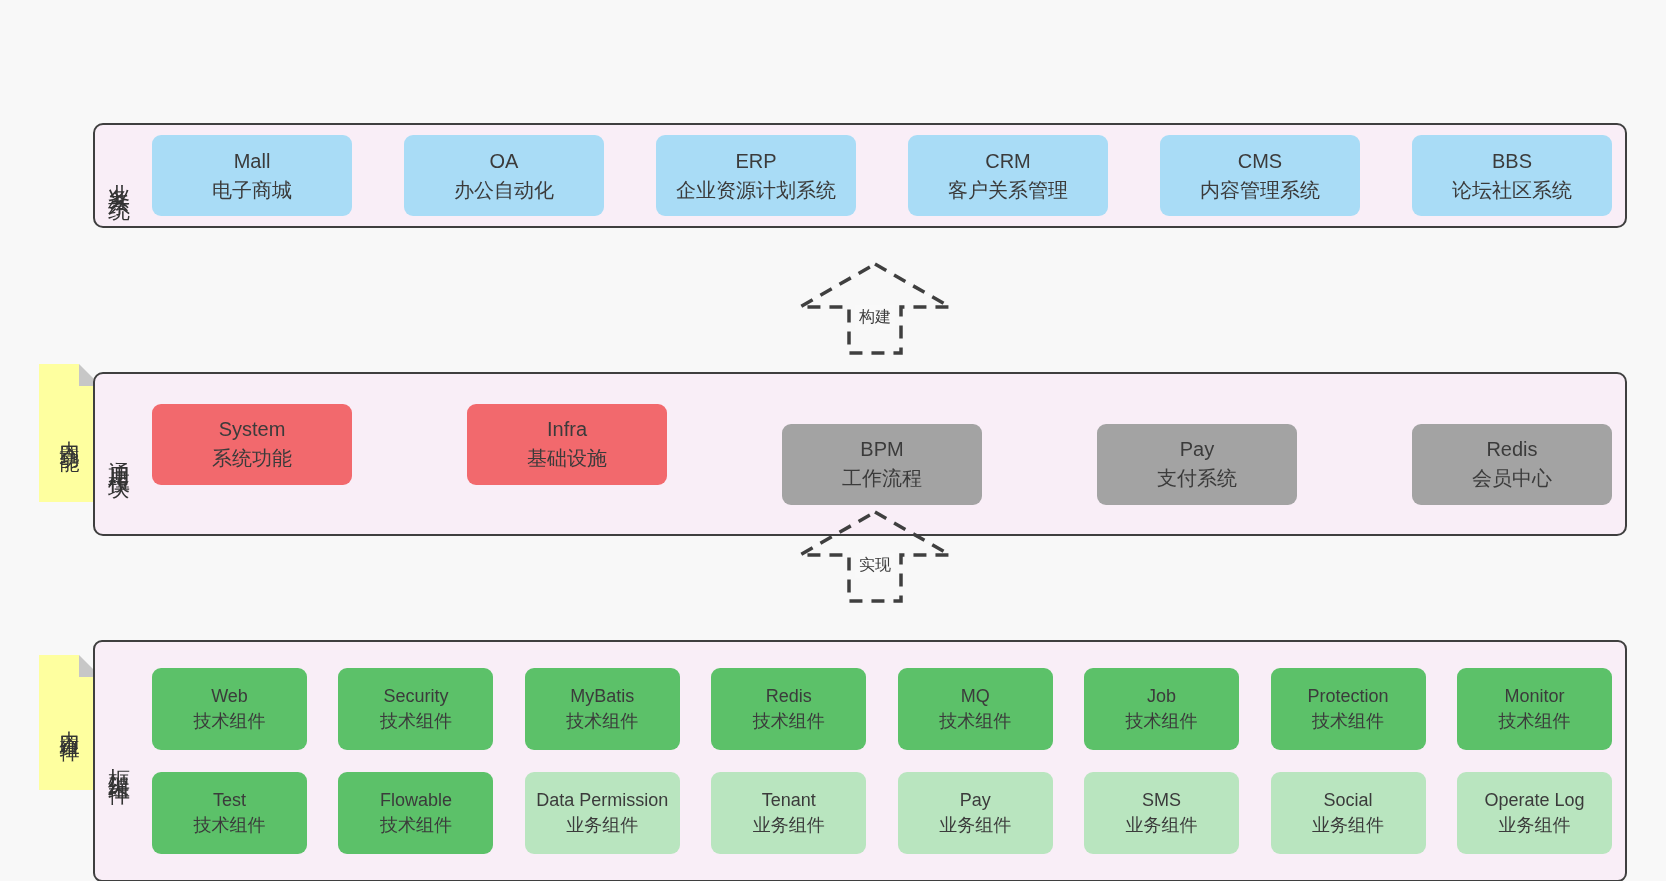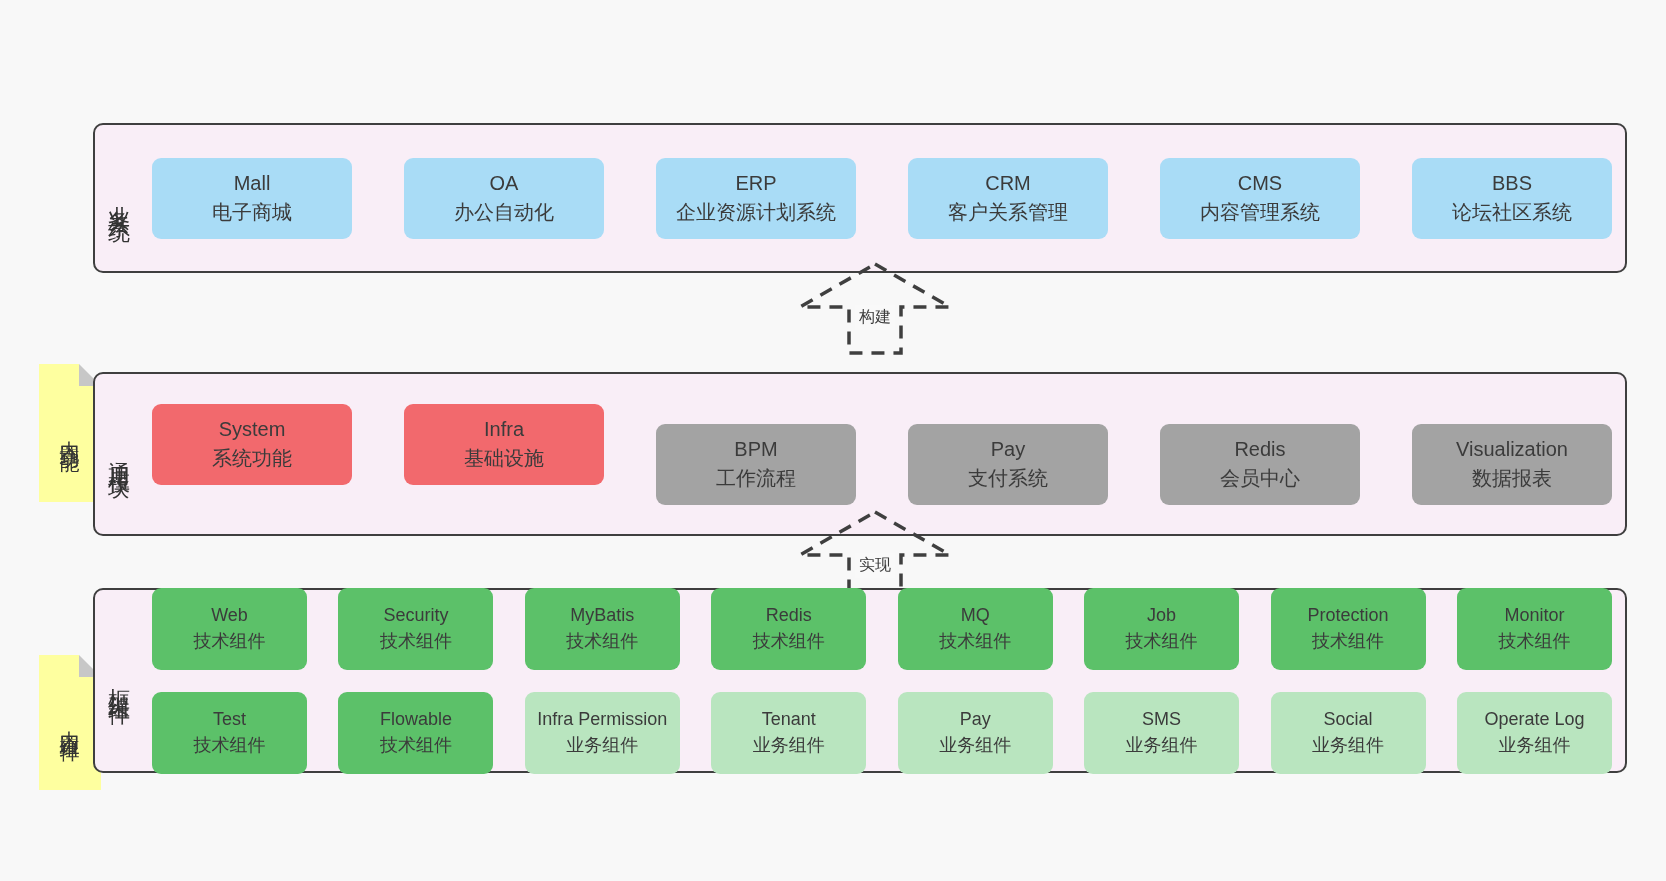--- a/index.html
+++ b/index.html
@@ -19,23 +19,23 @@
   .layer {
     position: absolute;
     left: 93px;
     width: 1534px;
     background: #f9eef7;
     border: 2.5px solid #3f3f3f;
     border-radius: 10px;
     box-sizing: border-box;
     z-index: 1;
   }
-  #layer-business  { top: 123px; height: 150px; }
+  #layer-business  { top: 123px; height: 105px; }
   #layer-modules   { top: 372px; height: 164px; }
-  #layer-framework { top: 588px; height: 185px; }
+  #layer-framework { top: 640px; height: 242px; border-radius: 9px; }
 
   .side-label {
     position: absolute;
     left: 13px;
     top: 50%;
     transform: translateY(-50%);
     writing-mode: vertical-lr;
     text-orientation: upright;
     font-size: 22px;
     letter-spacing: 5px;
@@ -204,24 +204,20 @@
           <div class="zh">工作流程</div>
         </div>
         <div class="box w-lg c-pink">
           <div class="en">Pay</div>
           <div class="zh">支付系统</div>
         </div>
         <div class="box w-lg c-pink">
           <div class="en">Redis</div>
           <div class="zh">会员中心</div>
         </div>
-        <div class="box w-lg c-pink">
-          <div class="en">Visualization</div>
-          <div class="zh">数据报表</div>
-        </div>
       </div>
     </div>
   </section>
 
   <div class="arrow" id="arrow-implement">
     <svg width="170" height="96" viewBox="0 0 170 96">
       <polygon points="85,3 160,46 111,46 111,92 59,92 59,46 10,46" fill="none" stroke="#3f3f3f" stroke-width="3.5" stroke-dasharray="13 9"></polygon>
     </svg>
     <span class="arrow-label">实现</span>
   </div>
@@ -266,21 +262,21 @@
       <div class="box-row">
         <div class="box w-sm c-green">
           <div class="en">Test</div>
           <div class="zh">技术组件</div>
         </div>
         <div class="box w-sm c-green">
           <div class="en">Flowable</div>
           <div class="zh">技术组件</div>
         </div>
         <div class="box w-sm c-lgreen">
-          <div class="en">Infra Permission</div>
+          <div class="en">Data Permission</div>
           <div class="zh">业务组件</div>
         </div>
         <div class="box w-sm c-lgreen">
           <div class="en">Tenant</div>
           <div class="zh">业务组件</div>
         </div>
         <div class="box w-sm c-lgreen">
           <div class="en">Pay</div>
           <div class="zh">业务组件</div>
         </div>

